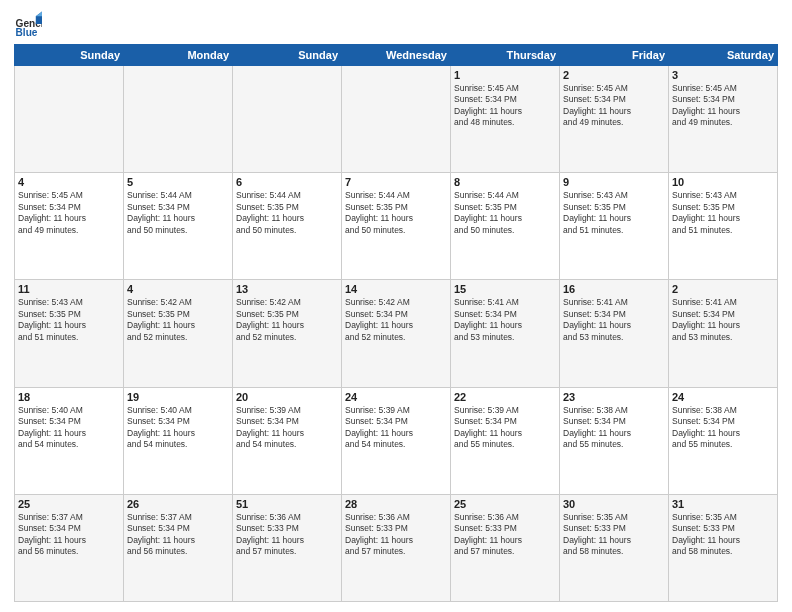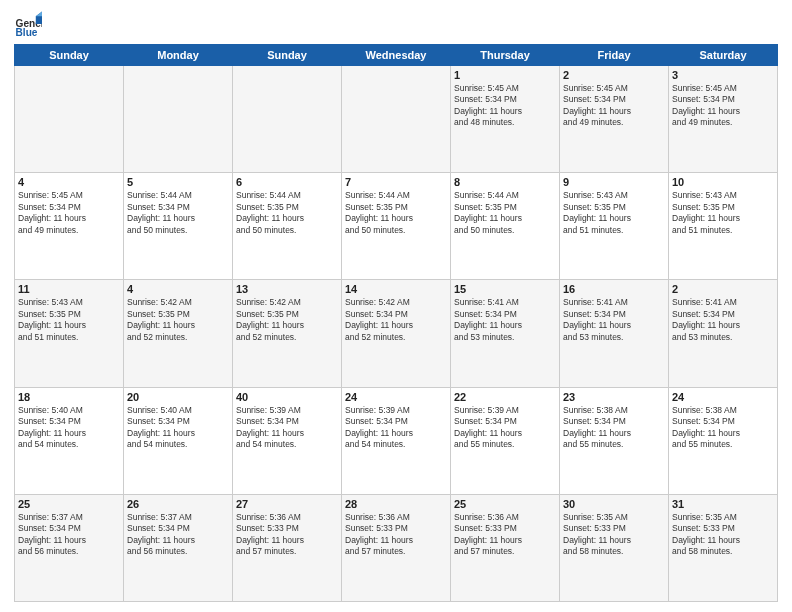--- a/index.html
+++ b/index.html
@@ -51,21 +51,21 @@
       border-collapse: collapse;
       width: 100%;
       table-layout: fixed;
     }
     .calendar th {
       background: #1a5fa8;
       color: #fff;
       font-size: 11px;
       font-weight: bold;
       padding: 4px 3px;
-      text-align: center;
+      text-align: right;
       border: 1px solid #1a5fa8;
     }
     .calendar td {
       border: 1px solid #ccc;
       vertical-align: top;
       padding: 3px 3px;
       font-size: 9px;
       color: #222;
       width: calc(100%/7);
     }
@@ -257,28 +257,28 @@
         </tr>
         <tr>
           <td>
             <span class="day-number">18</span>
             <div class="cell-text">Sunrise: 5:40 AM</div>
             <div class="cell-text">Sunset: 5:34 PM</div>
             <div class="cell-text">Daylight: 11 hours</div>
             <div class="cell-text">and 54 minutes.</div>
           </td>
           <td>
+            <span class="day-number">19</span>
+            <div class="cell-text">Sunrise: 5:40 AM</div>
+            <div class="cell-text">Sunset: 5:34 PM</div>
+            <div class="cell-text">Daylight: 11 hours</div>
+            <div class="cell-text">and 54 minutes.</div>
+          </td>
+          <td>
             <span class="day-number">20</span>
-            <div class="cell-text">Sunrise: 5:40 AM</div>
-            <div class="cell-text">Sunset: 5:34 PM</div>
-            <div class="cell-text">Daylight: 11 hours</div>
-            <div class="cell-text">and 54 minutes.</div>
-          </td>
-          <td>
-            <span class="day-number">40</span>
             <div class="cell-text">Sunrise: 5:39 AM</div>
             <div class="cell-text">Sunset: 5:34 PM</div>
             <div class="cell-text">Daylight: 11 hours</div>
             <div class="cell-text">and 54 minutes.</div>
           </td>
           <td>
             <span class="day-number">24</span>
             <div class="cell-text">Sunrise: 5:39 AM</div>
             <div class="cell-text">Sunset: 5:34 PM</div>
             <div class="cell-text">Daylight: 11 hours</div>
@@ -315,21 +315,21 @@
             <div class="cell-text">and 56 minutes.</div>
           </td>
           <td>
             <span class="day-number">26</span>
             <div class="cell-text">Sunrise: 5:37 AM</div>
             <div class="cell-text">Sunset: 5:34 PM</div>
             <div class="cell-text">Daylight: 11 hours</div>
             <div class="cell-text">and 56 minutes.</div>
           </td>
           <td>
-            <span class="day-number">27</span>
+            <span class="day-number">51</span>
             <div class="cell-text">Sunrise: 5:36 AM</div>
             <div class="cell-text">Sunset: 5:33 PM</div>
             <div class="cell-text">Daylight: 11 hours</div>
             <div class="cell-text">and 57 minutes.</div>
           </td>
           <td>
             <span class="day-number">28</span>
             <div class="cell-text">Sunrise: 5:36 AM</div>
             <div class="cell-text">Sunset: 5:33 PM</div>
             <div class="cell-text">Daylight: 11 hours</div>

